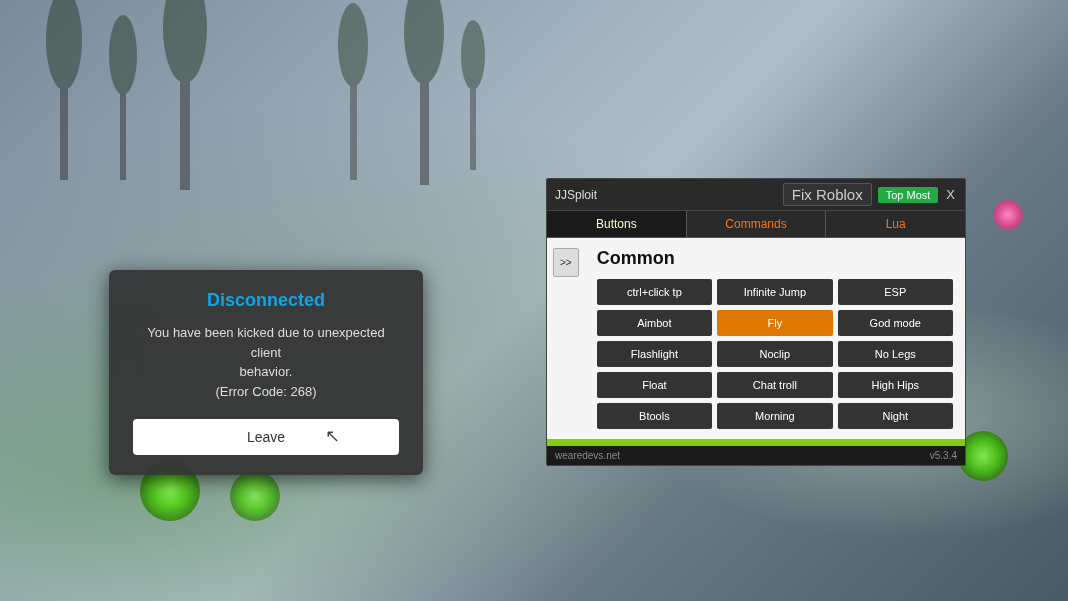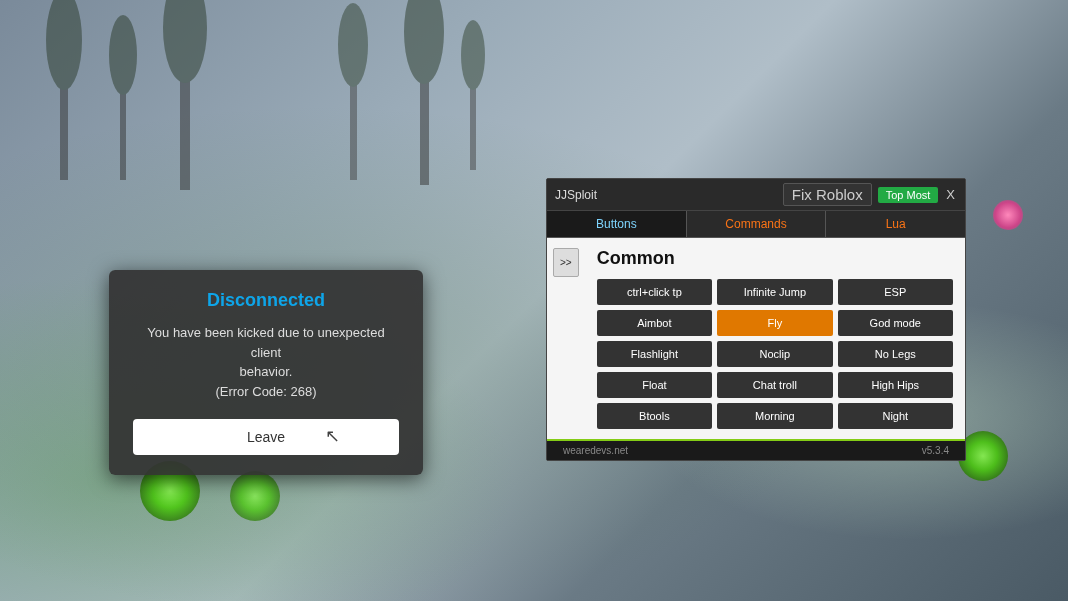--- a/index.html
+++ b/index.html
@@ -142,21 +142,21 @@
       cursor: pointer;
       border-right: 1px solid #555;
     }
 
     .panel-tab:last-child {
       border-right: none;
     }
 
     .panel-tab.active {
       background: #1a1a1a;
-      color: #7dd3fc;
+      color: #fef9c3;
     }
 
     .panel-content {
       background: #f5f5f5;
       padding: 10px 12px 10px 12px;
       color: #000;
     }
 
     .common-title {
       font-size: 18px;
@@ -189,24 +189,24 @@
 
     .btn-orange {
       background: #e07800;
       color: white;
     }
 
     .panel-footer {
       background: #1a1a1a;
       display: flex;
       justify-content: space-between;
-      padding: 4px 16px;
+      padding: 4px 8px;
       font-size: 10px;
       color: #888;
-      border-top: 2px solid #84cc16;
+      border-top: 7px solid #84cc16;
     }
 
     
     .glow-left {
       position: absolute;
       bottom: 80px;
       left: 140px;
       width: 60px;
       height: 60px;
       background: radial-gradient(circle, #88ff44 0%, #44cc00 40%, #226600 80%, transparent 100%);

